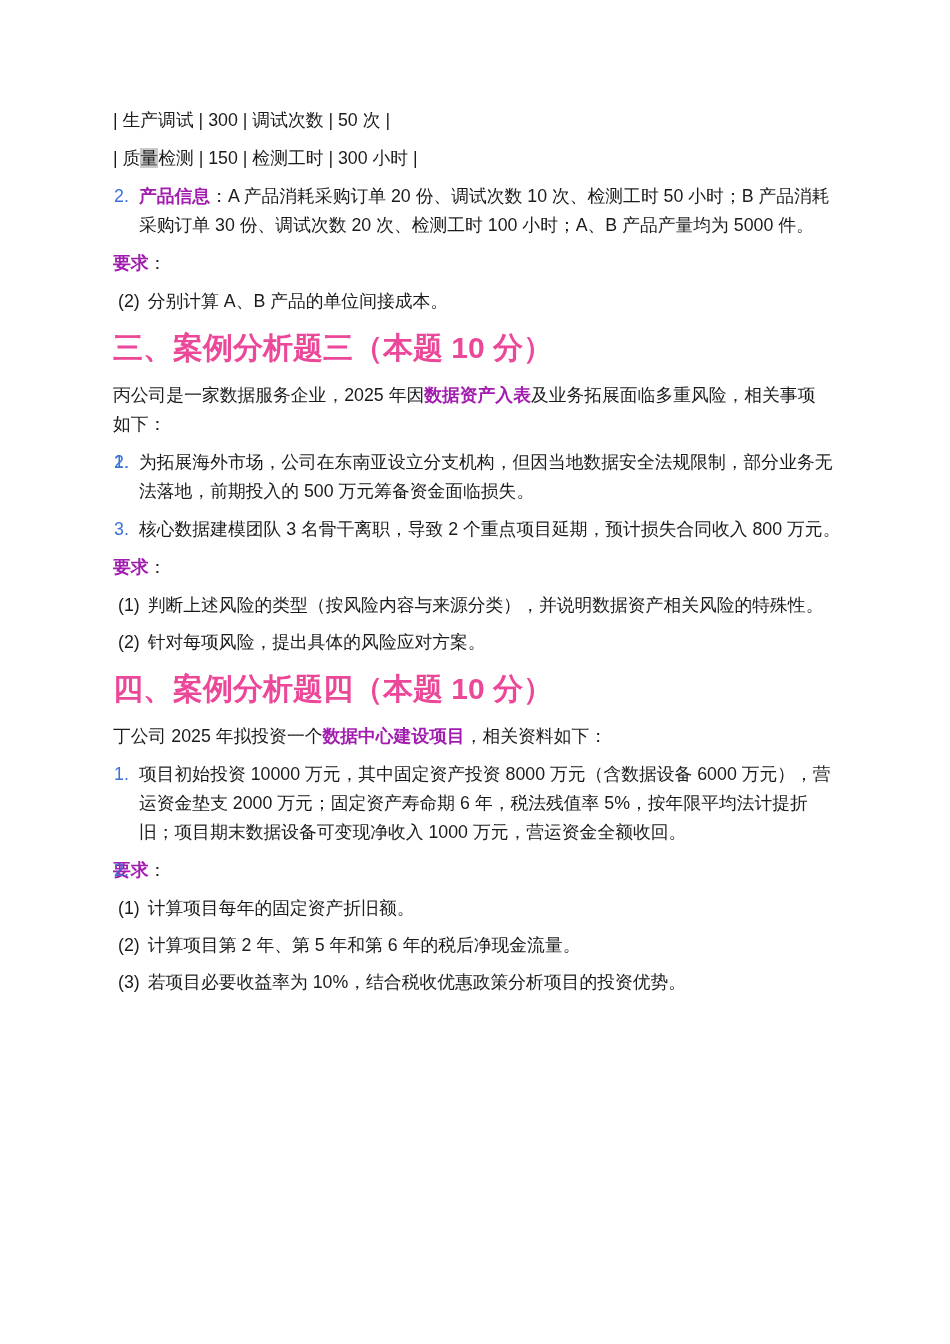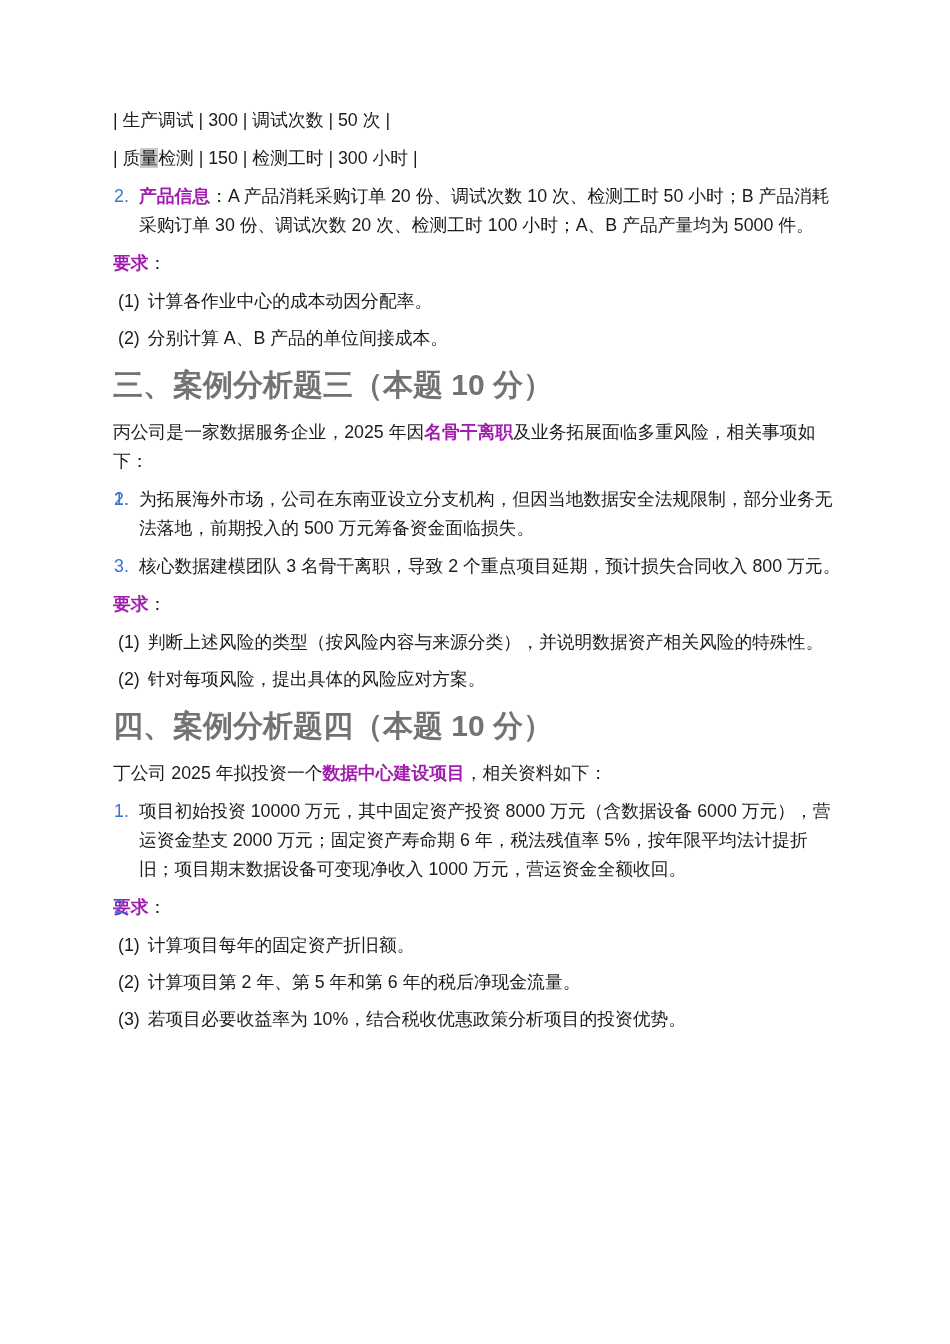--- a/index.html
+++ b/index.html
@@ -29,21 +29,21 @@
     left: 1px;
     top: 0;
     color: #3b72d8;
   }
   .sub { margin: 0 0 8px 0; padding-left: 5px; }
   .sub .pfx { margin-right: 8px; }
   h2.sec {
     font-size: 30px;
     line-height: 44px;
     font-weight: 700;
-    color: #737373;
+    color: #ec4899;
     margin: 10px 0 11px 0;
     letter-spacing: 0;
   }
 </style>
 </head>
 <body>
 
 <div class="page">
 
   <p class="line">| 生产调试 | 300 | 调试次数 | 50 次 |</p>
@@ -54,30 +54,27 @@
 
   <div class="oli">
     <span class="num">2.</span>
     <span class="b">产品信息</span><span>：A 产品消耗采购订单 20 份、调试次数 10 次、检测工时 50 小时；B 产品消耗采购订单 30 份、调试次数 20 次、检测工时 100 小时；A、B 产品产量均为 5000 件。</span>
   </div>
 
   <p class="line">
     <span class="b">要求</span><span>：</span>
   </p>
   <p class="sub">
-    <span class="pfx">(1)</span><span>计算各作业中心的成本动因分配率。</span>
-  </p>
-  <p class="sub">
     <span class="pfx">(2)</span><span>分别计算 A、B 产品的单位间接成本。</span>
   </p>
 
   <h2 class="sec">三、案例分析题三（本题 10 分）</h2>
 
   <p class="line">
-    <span>丙公司是一家数据服务企业，2025 年因</span><span class="b">名骨干离职</span><span>及业务拓展面临多重风险，相关事项如下：</span>
+    <span>丙公司是一家数据服务企业，2025 年因</span><span class="b">数据资产入表</span><span>及业务拓展面临多重风险，相关事项如下：</span>
   </p>
 
   <div class="oli">
     <span class="num">1.</span>
   </div>
   <div class="oli">
     <span class="num">2.</span>
     <span>为拓展海外市场，公司在东南亚设立分支机构，但因当地数据安全法规限制，部分业务无法落地，前期投入的 500 万元筹备资金面临损失。</span>
   </div>
   <div class="oli">

